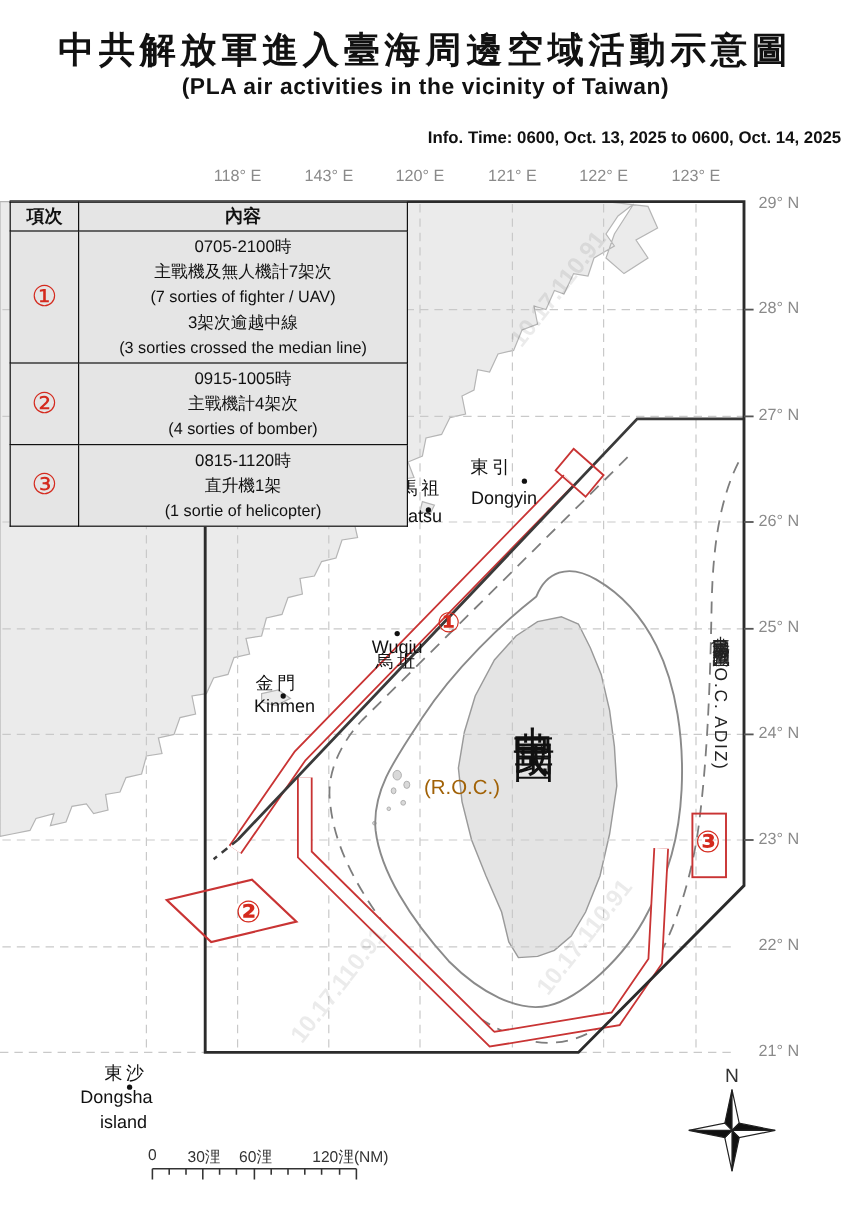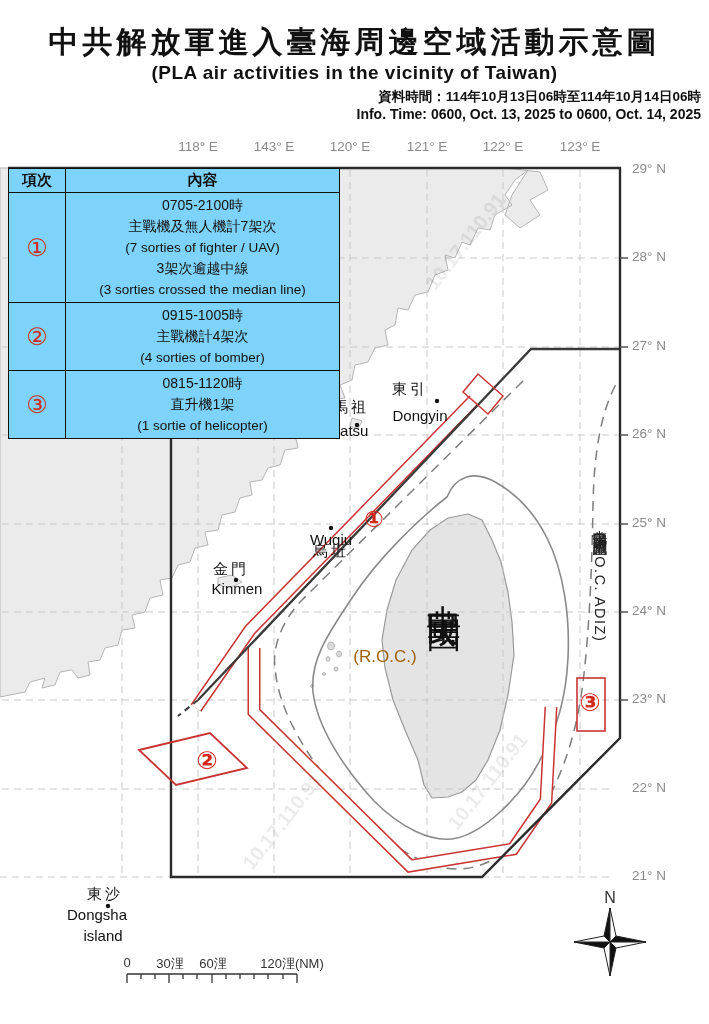--- a/index.html
+++ b/index.html
@@ -16,21 +16,21 @@
   .place-zh{font-size:15px;letter-spacing:3px;white-space:nowrap;text-align:center;}
   .place-en{font-size:15px;white-space:nowrap;text-align:center;}
   .marker{color:#d42a1e;font-weight:bold;text-align:center;line-height:1;}
   .vertical{writing-mode:vertical-rl;text-orientation:mixed;}
   .taiwan-zh{left:420px;top:577px;font-size:35px;font-family:"DejaVu Serif","Liberation Serif",serif;
              letter-spacing:5px;color:#111;}
   .taiwan-en{left:345px;top:647px;width:80px;font-size:17px;color:#a16207;text-align:center;}
   .adiz{left:590px;top:519px;font-size:14.5px;color:#222;letter-spacing:1.5px;}
   .watermark{color:rgba(60,60,60,0.10);font-size:20px;font-weight:bold;white-space:nowrap;
              transform:rotate(-52deg);}
-  .info-table{left:8px;top:168px;width:332px;border-collapse:collapse;background:#7dd3fc;
+  .info-table{left:8px;top:168px;width:332px;border-collapse:collapse;background:#e5e5e5;
               table-layout:fixed;}
   .info-table td,.info-table th{border:1.6px solid #111;vertical-align:middle;padding:2px 1px;}
   .info-table th{font-size:15px;font-weight:bold;}
   .col-no{width:54px;}
   .no-cell{text-align:center;font-size:24px;color:#d42a1e;}
   .content-cell{text-align:center;}
   .ln{line-height:21px;font-size:14px;}
   .ln-en{font-size:13.5px;}
   .scale-label{font-size:13px;color:#333;transform:translateX(-50%);white-space:nowrap;}
   .compass-n{left:595px;top:889px;width:30px;font-size:16px;color:#333;text-align:center;}
@@ -156,21 +156,20 @@
       <polygon points="646,942 616,948 610,942" fill="#fff"></polygon>
       <polygon points="610,976 616,948 610,942" fill="#111"></polygon>
       <polygon points="610,976 604,948 610,942" fill="#fff"></polygon>
       <polygon points="574,942 604,948 610,942" fill="#111"></polygon>
       <polygon points="574,942 604,936 610,942" fill="#fff"></polygon>
     </g>
   </svg>
 
   <div class="abs title-zh">中共解放軍進入臺海周邊空域活動示意圖</div>
   <div class="abs title-en">(PLA air activities in the vicinity of Taiwan)</div>
-  <div class="abs time-zh">資料時間：114年10月13日06時至114年10月14日06時</div>
   <div class="abs time-en">Info. Time: 0600, Oct. 13, 2025 to 0600, Oct. 14, 2025</div>
 
   <div class="abs watermark" style="left:408px;top:230px;">10.17.110.91</div>
   <div class="abs watermark" style="left:225px;top:810px;">10.17.110.91</div>
   <div class="abs watermark" style="left:430px;top:770px;">10.17.110.91</div>
 
   <div class="abs geo-label lon" style="left:122px;top:139px;margin-top:44px;">117° E</div>
   <div class="abs geo-label lon" style="left:198px;top:139px;">118° E</div>
   <div class="abs geo-label lon" style="left:274px;top:139px;">143° E</div>
   <div class="abs geo-label lon" style="left:350px;top:139px;">120° E</div>

